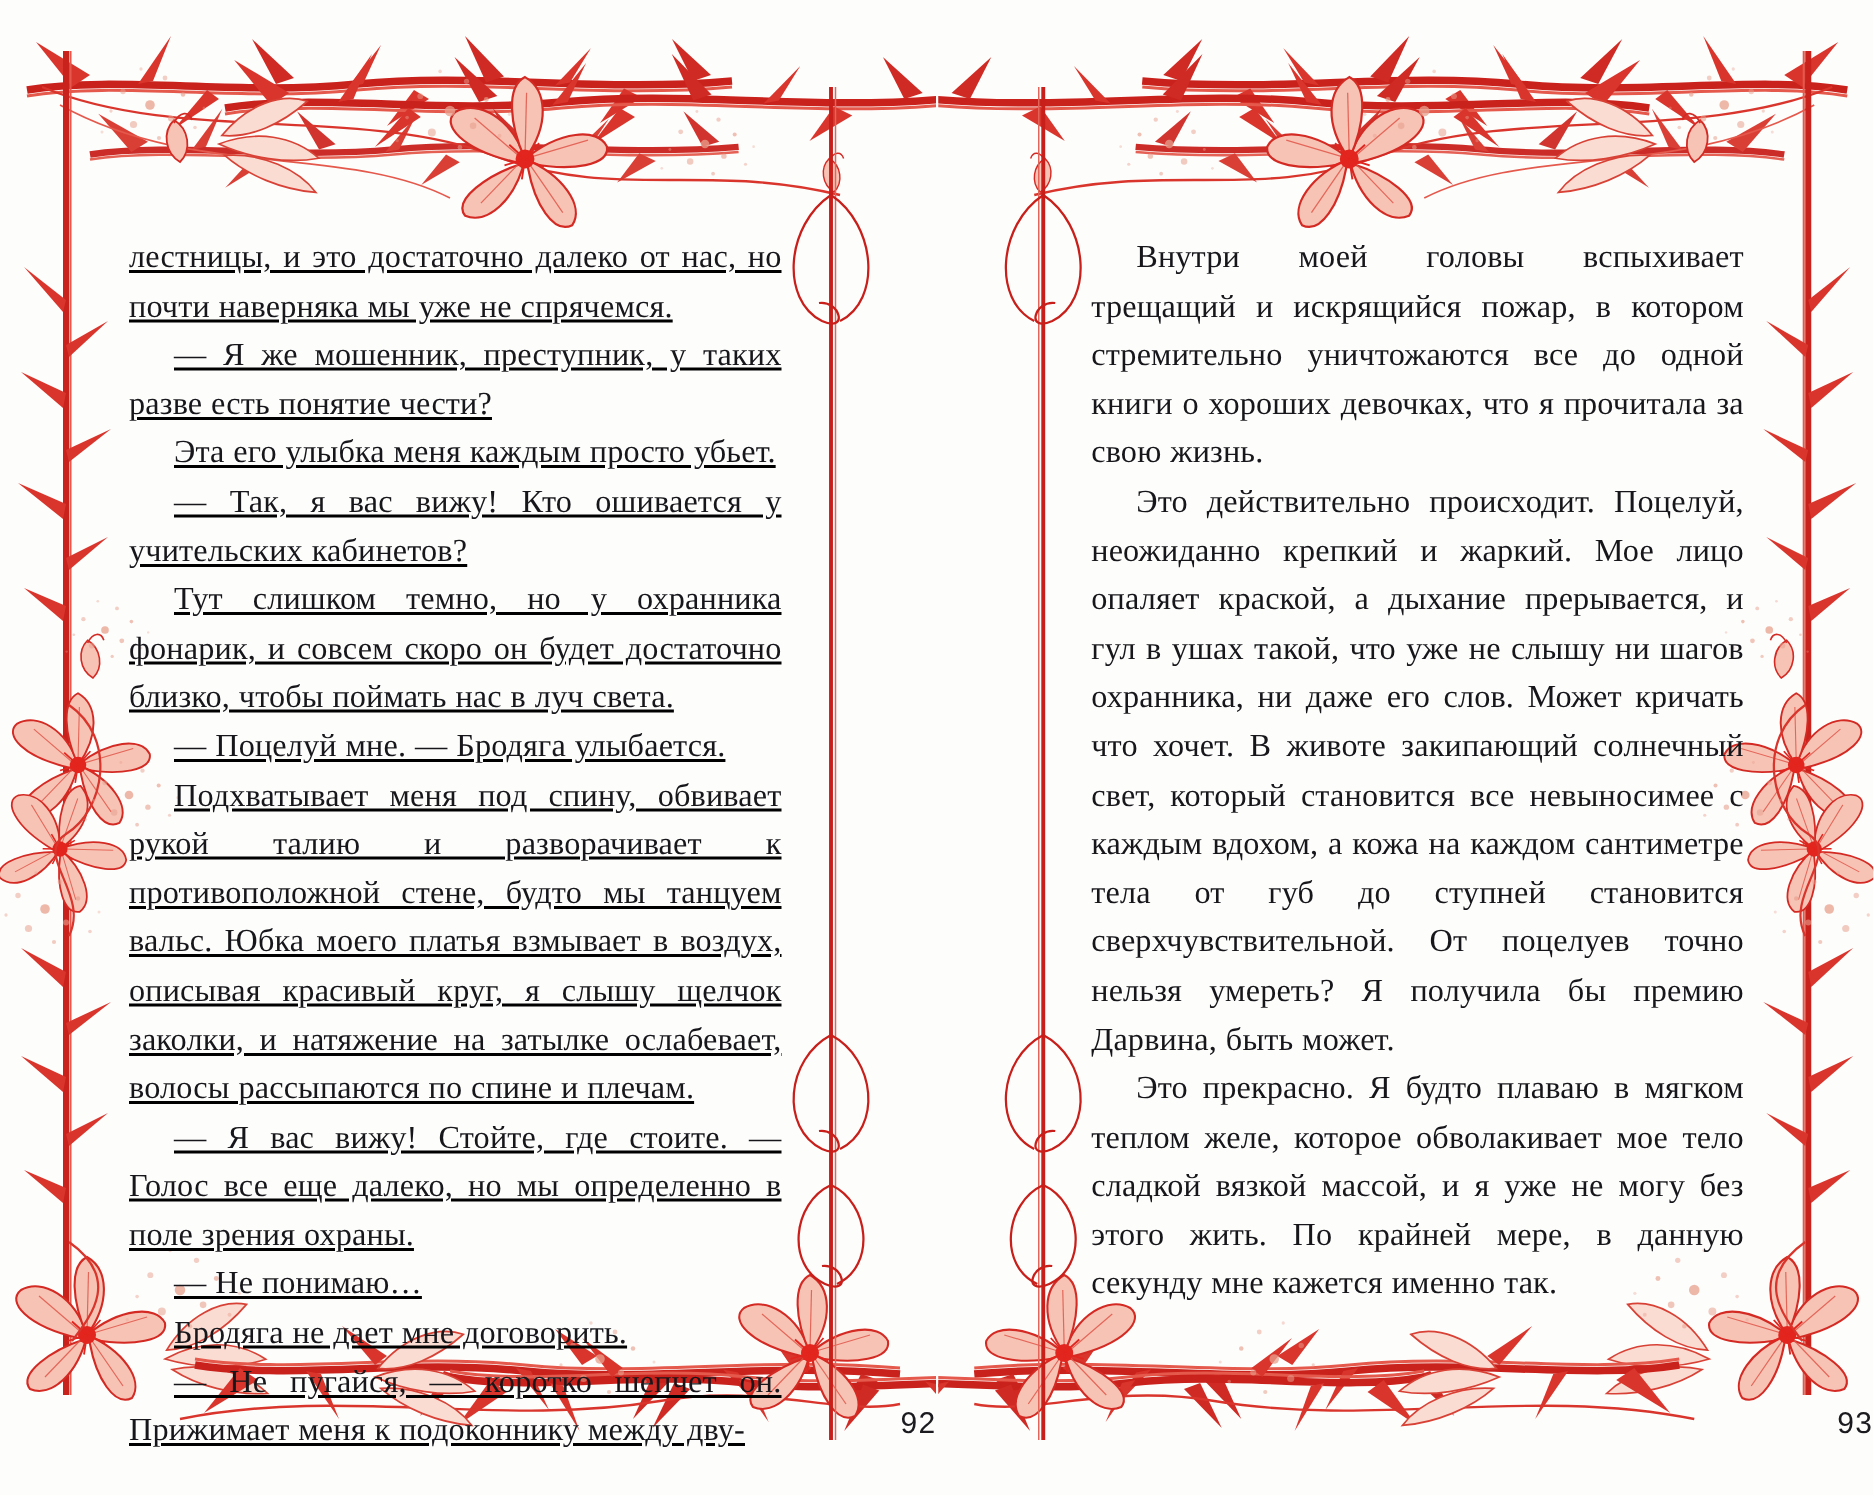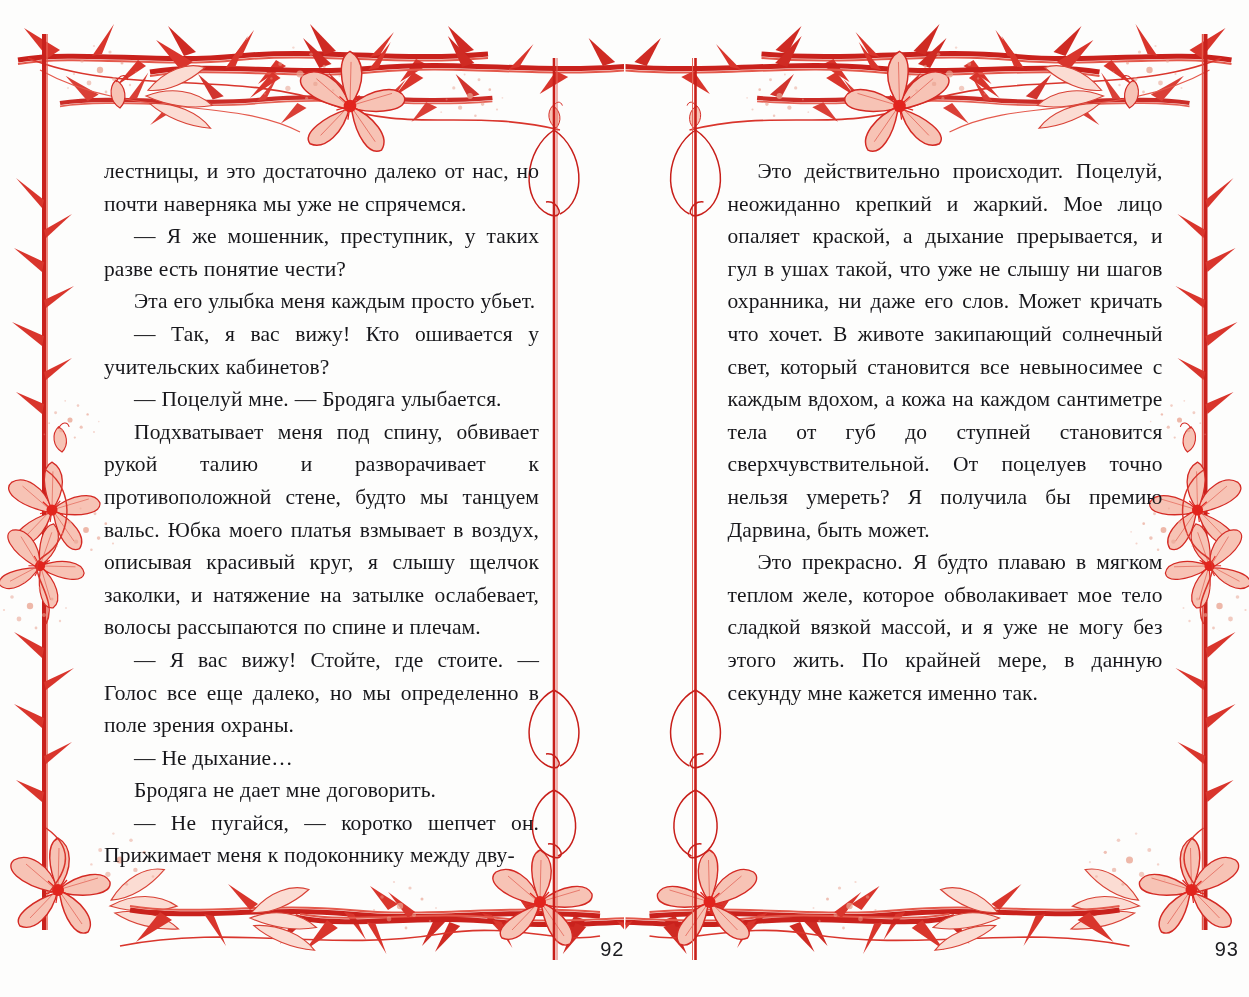--- a/index.html
+++ b/index.html
@@ -45,21 +45,21 @@
     transform: scaleX(-1);
   }
 
   
   .text-column {
     position: absolute;
     top: 155px;
     width: 435px;
     height: 720px;
   }
-  .page-left .text-column { left: 104px; }
+  .page-left .text-column { left: 86px; text-decoration: underline; }
   .page-right .text-column { left: 103px; }
 
   .para {
     margin: 0;
     text-align: justify;
     text-align-last: left;
     font-size: 21.5px;
     line-height: 32.6px;
     color: #17171b;
     letter-spacing: 0.1px;
@@ -74,21 +74,21 @@
     bottom: 36px;
     left: 0;
     right: 0;
     text-align: right;
     font-size: 20px;
     color: #1b1b1f;
     font-family: Liberation Sans, sans-serif;
     letter-spacing: 1px;
   }
   .page-left .page-number { padding-left: 10px; }
-  .page-right .page-number { padding-right: 10px; }
+  .page-right .page-number { }
 </style>
 </head>
 <body>
 
 <div id="spread">
 
   <div class="page page-left">
 
     <div class="ornament-layer">
       <svg width="624" height="997" viewBox="0 0 624 997" xmlns="http://www.w3.org/2000/svg" aria-hidden="true">
@@ -268,24 +268,25 @@
           <path d="M554,790 C580,802 584,844 558,856"></path>
         </g>
       </svg>
     </div>
 
     <div class="text-column">
       <p class="para" style="text-indent:0">лестницы, и это достаточно далеко от нас, но почти наверняка мы уже не спрячемся.</p>
       <p class="para">— Я же мошенник, преступник, у таких разве есть понятие чести?</p>
       <p class="para">Эта его улыбка меня каждым просто убьет.</p>
       <p class="para">— Так, я вас вижу! Кто ошивается у учительских кабинетов?</p>
+      <p class="para">Тут слишком темно, но у охранника фонарик, и совсем скоро он будет достаточно близко, чтобы поймать нас в луч света.</p>
       <p class="para">— Поцелуй мне. — Бродяга улыбается.</p>
       <p class="para">Подхватывает меня под спину, обвивает рукой талию и разворачивает к противоположной стене, будто мы танцуем вальс. Юбка моего платья взмывает в воздух, описывая красивый круг, я слышу щелчок заколки, и натяжение на затылке ослабевает, волосы рассыпаются по спине и плечам.</p>
       <p class="para">— Я вас вижу! Стойте, где стоите. — Голос все еще далеко, но мы определенно в поле зрения охраны.</p>
-      <p class="para">— Не дыхание…</p>
+      <p class="para">— Не понимаю…</p>
       <p class="para">Бродяга не дает мне договорить.</p>
       <p class="para">— Не пугайся, — коротко шепчет он. Прижимает меня к подоконнику между дву-</p>
     </div>
 
     <div class="page-number">92</div>
   </div>
 
   <div class="page page-right">
 
     <div class="ornament-layer">
@@ -461,20 +462,21 @@
           <path d="M554,130 C584,150 588,200 560,214"></path>
           <path d="M554,690 C524,706 520,752 548,766 C566,774 560,752 546,754"></path>
           <path d="M554,690 C584,706 588,752 560,766"></path>
           <path d="M554,790 C528,802 524,844 550,856 C568,864 562,842 548,844"></path>
           <path d="M554,790 C580,802 584,844 558,856"></path>
         </g>
       </svg>
     </div>
 
     <div class="text-column">
+      <p class="para">Внутри моей головы вспыхивает трещащий и искрящийся пожар, в котором стремительно уничтожаются все до одной книги о хороших девочках, что я прочитала за свою жизнь.</p>
       <p class="para">Это действительно происходит. Поцелуй, неожиданно крепкий и жаркий. Мое лицо опаляет краской, а дыхание прерывается, и гул в ушах такой, что уже не слышу ни шагов охранника, ни даже его слов. Может кричать что хочет. В животе закипающий солнечный свет, который становится все невыносимее с каждым вдохом, а кожа на каждом сантиметре тела от губ до ступней становится сверхчувствительной. От поцелуев точно нельзя умереть? Я получила бы премию Дарвина, быть может.</p>
       <p class="para">Это прекрасно. Я будто плаваю в мягком теплом желе, которое обволакивает мое тело сладкой вязкой массой, и я уже не могу без этого жить. По крайней мере, в данную секунду мне кажется именно так.</p>
     </div>
 
     <div class="page-number">93</div>
   </div>
 
 </div>
 
 </body></html>

